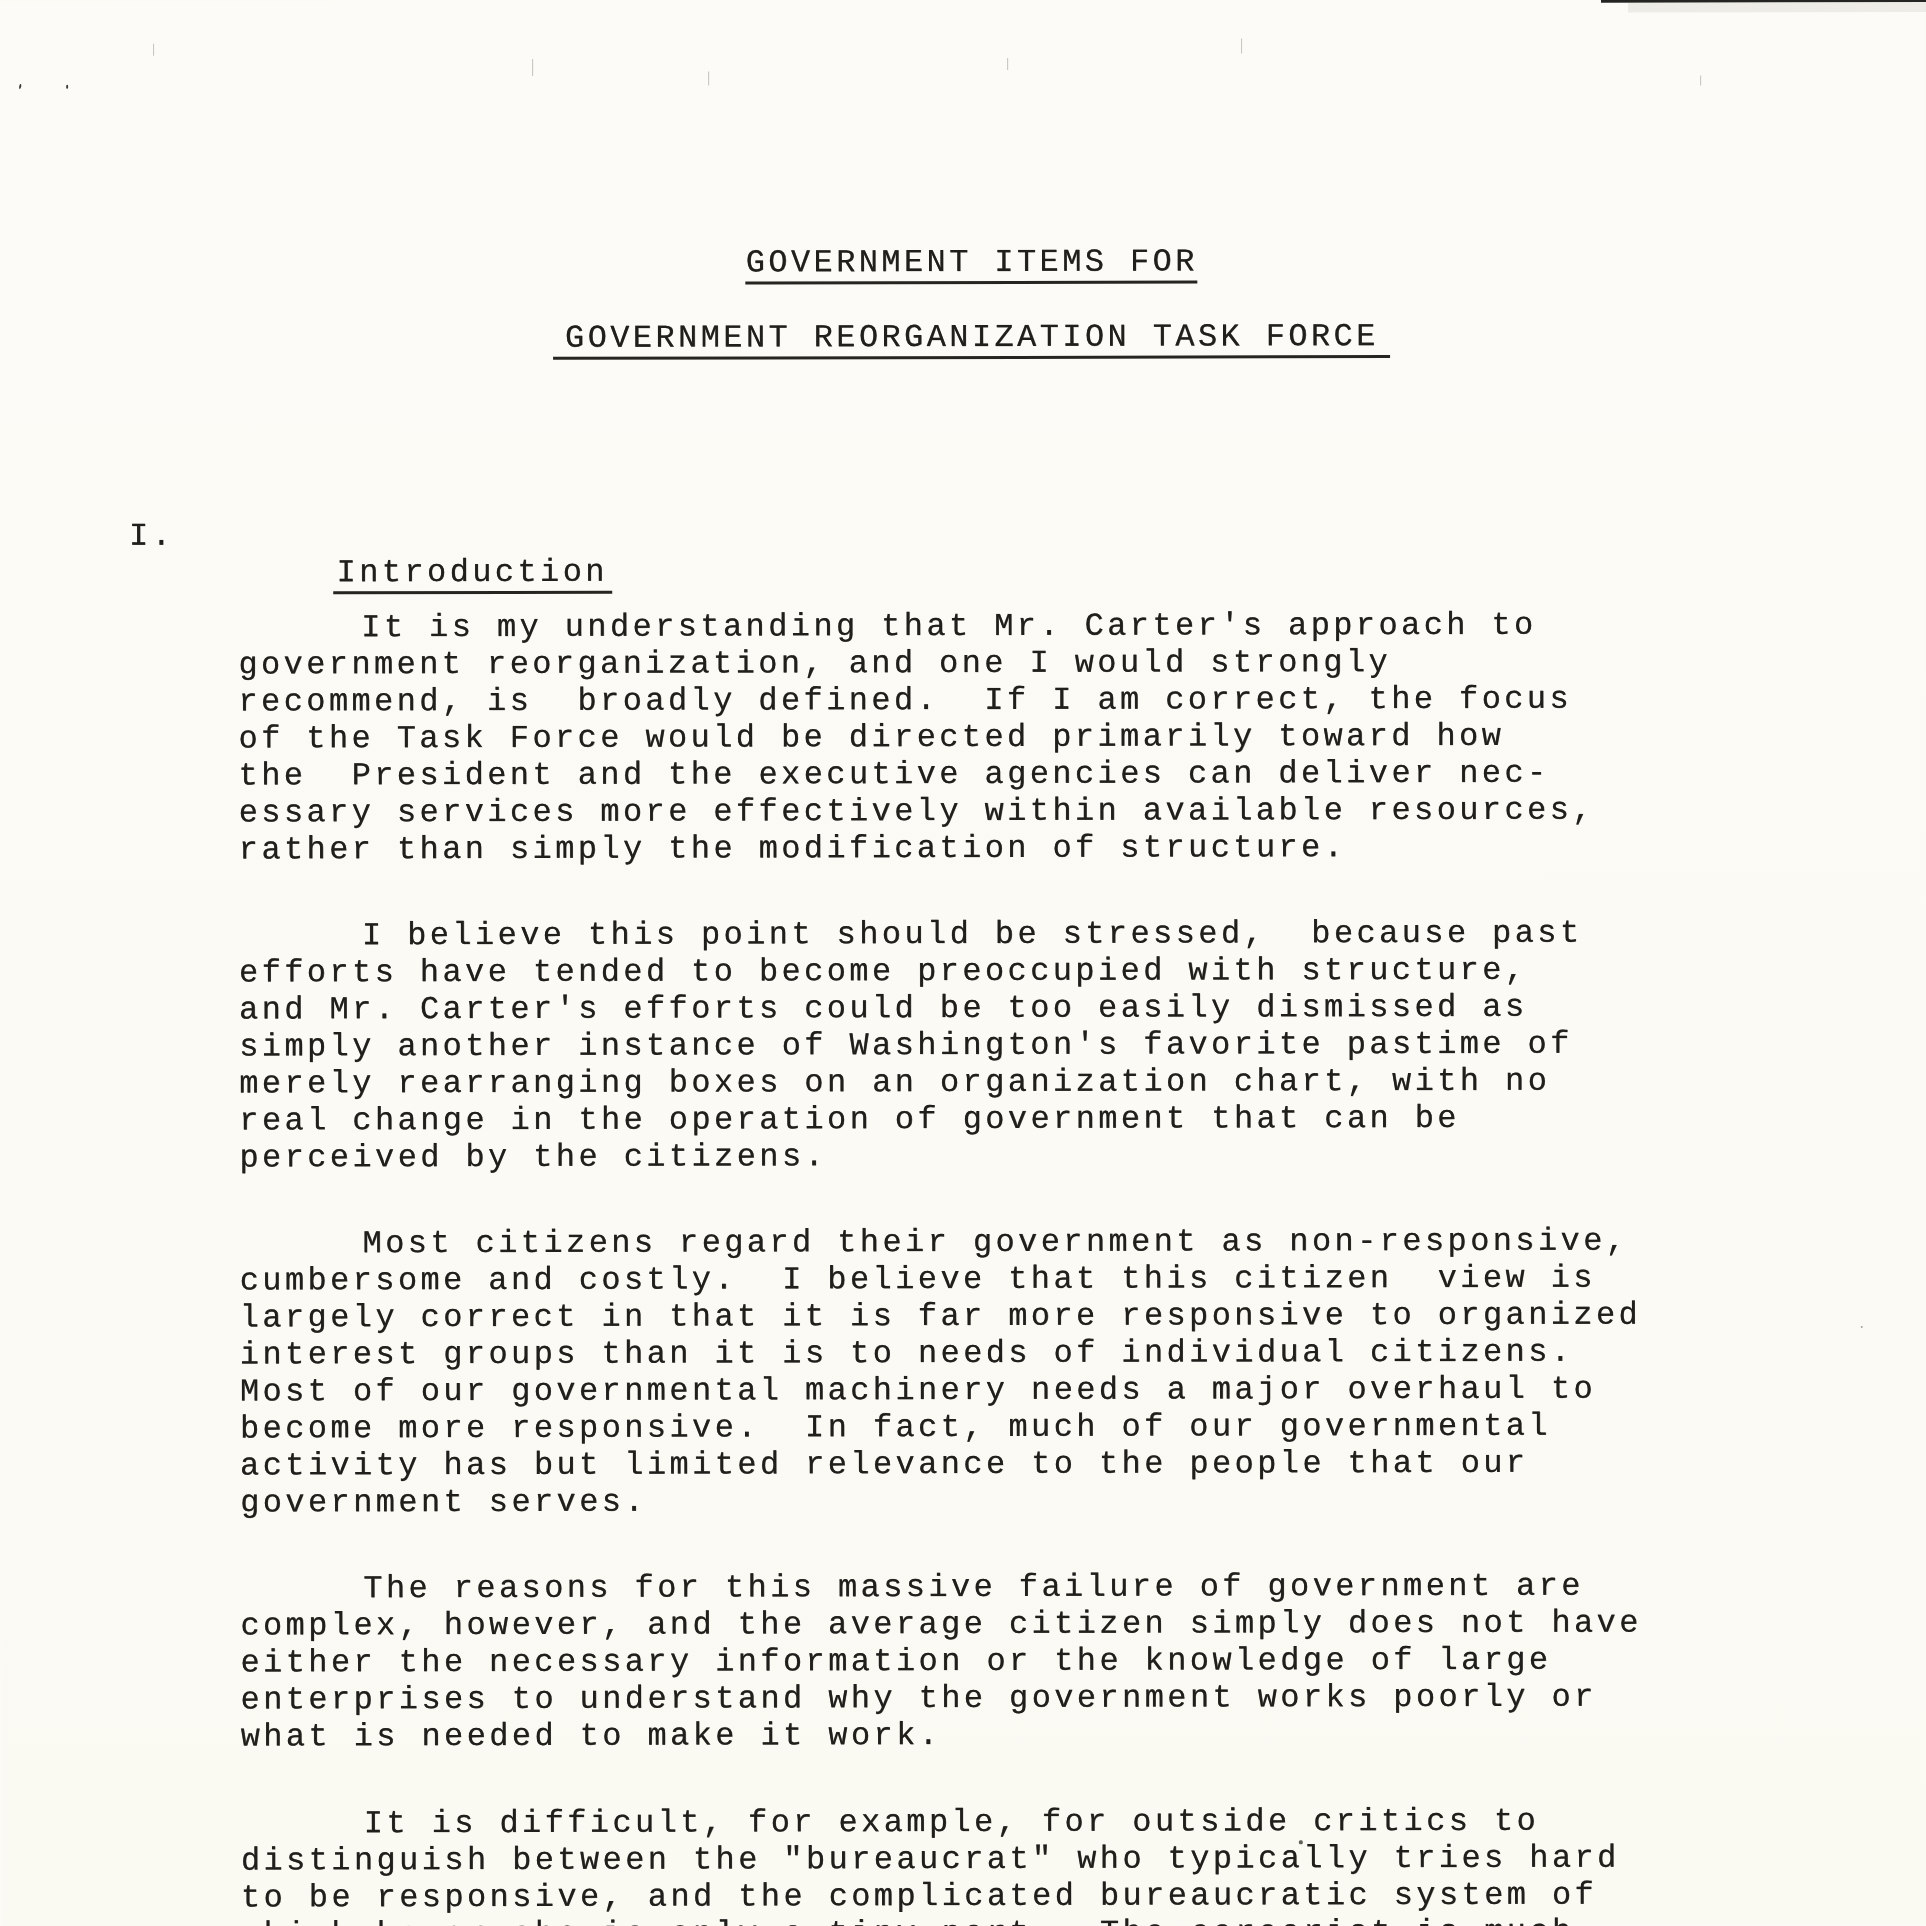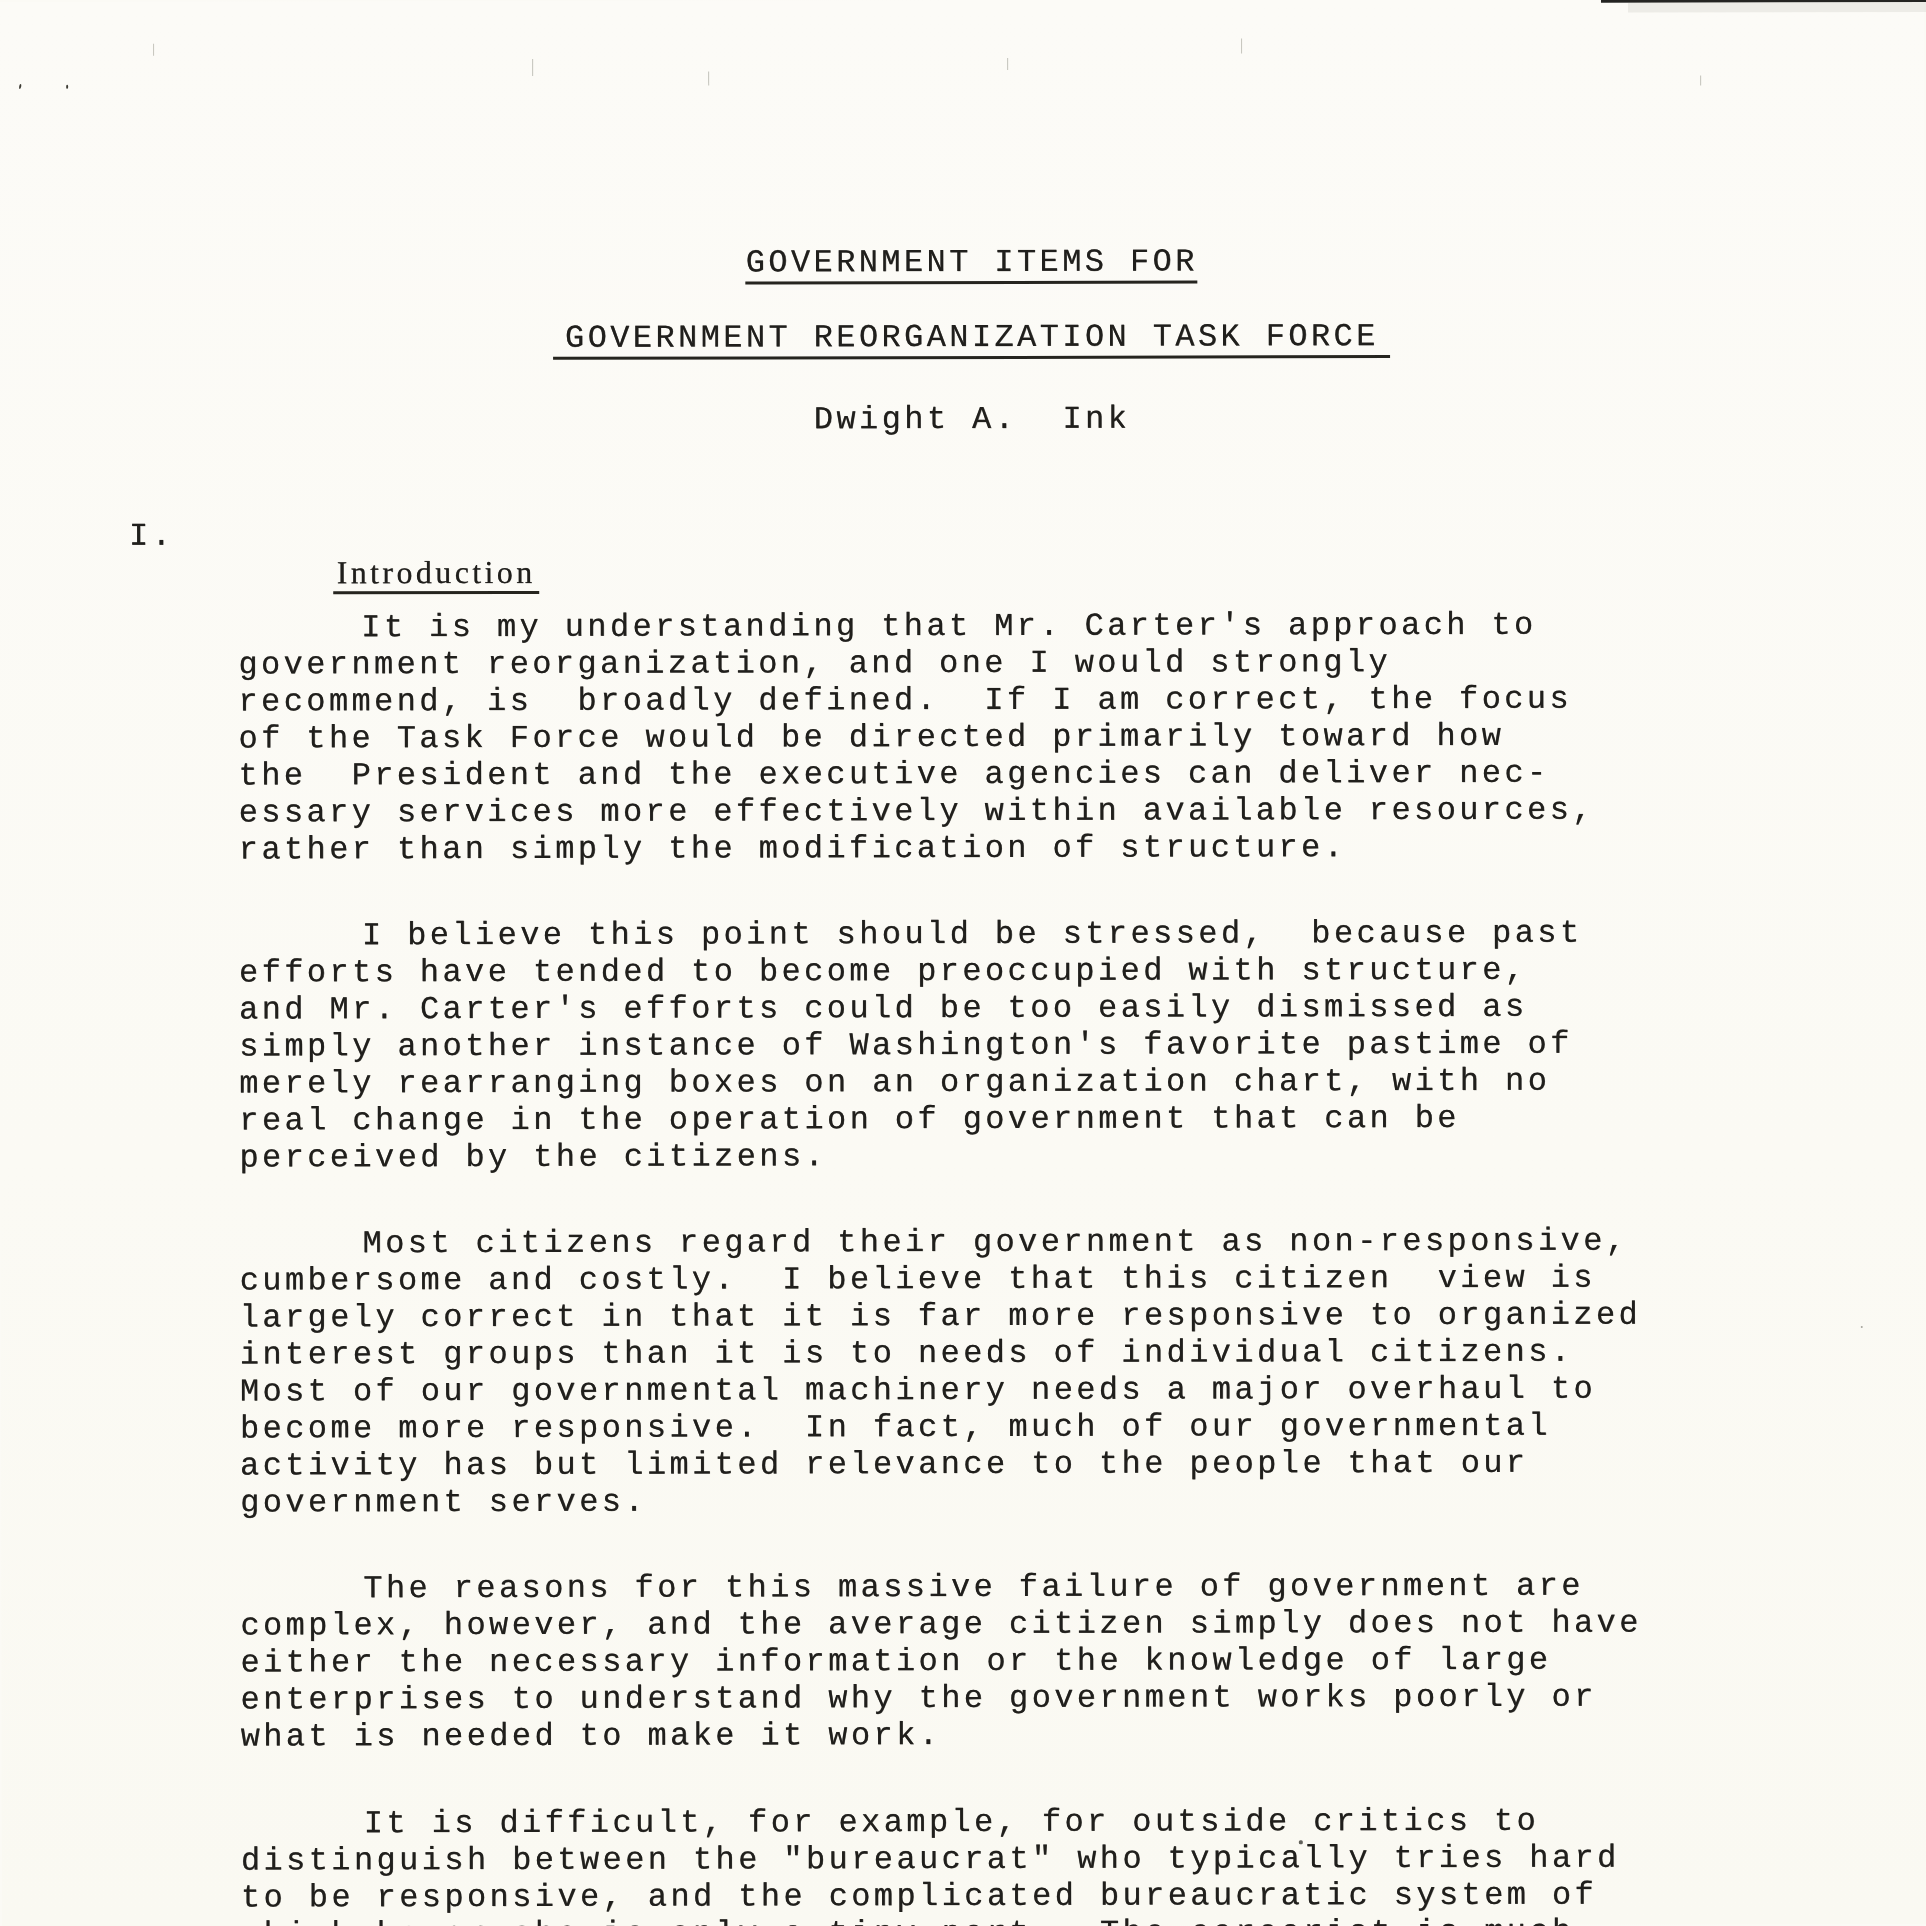--- a/index.html
+++ b/index.html
@@ -28,21 +28,21 @@
   .para {
     position: absolute;
     left: 239px;
     text-indent: 123px;
   }
   .u {
     display: inline-block;
     border-bottom: 3.9px solid #26251f;
   }
   .u-wide { padding: 0 11.6px; }
-  .u-pad  { padding: 0 3.9px; margin-left: -3.9px; font-family: Liberation Serif, serif; }
+  .u-pad  { padding: 0 3.9px; margin-left: -3.9px; }
   
   .art { position: absolute; }
   .edge-strip {
     left: 1603px; top: 0; width: 326px; height: 3.5px;
     background: #242422;
   }
   .edge-shadow {
     left: 1630px; top: 3.5px; width: 299px; height: 10.8px;
     background: rgba(110,108,95,0.10);
   }
@@ -65,23 +65,20 @@
   <div class="art streak" style="left:1243px; top:39px; width:0.8px; height:14.6px;"></div>
   <div class="art streak" style="left:1702px; top:77px; width:0.8px; height:10px;"></div>
   <div class="art speck" style="left:1297px; top:1841px; width:3.5px; height:3.5px; opacity:.8;"></div>
   <div class="art speck" style="left:1860px; top:1328px; width:2.3px; height:2.3px; opacity:.45;"></div>
 
   <div class="line txt center" style="top:207px">
     <span class="u">GOVERNMENT ITEMS FOR</span>
   </div>
   <div class="line txt center" style="top:282px">
     <span class="u u-wide">GOVERNMENT REORGANIZATION TASK FORCE</span>
-  </div>
-  <div class="line txt center" style="top:364px">
-    <span>Dwight A.  Ink</span>
   </div>
 
   <div class="line txt" style="top:516px; left:130px;">I.</div>
   <div class="line txt" style="top:516px; left:247px;">
     <span class="u u-pad">Introduction</span>
   </div>
 
   <div class="para txt" style="top:608px">It is my understanding that Mr. Carter's approach to
 government reorganization, and one I would strongly
 recommend, is  broadly defined.  If I am correct, the focus

